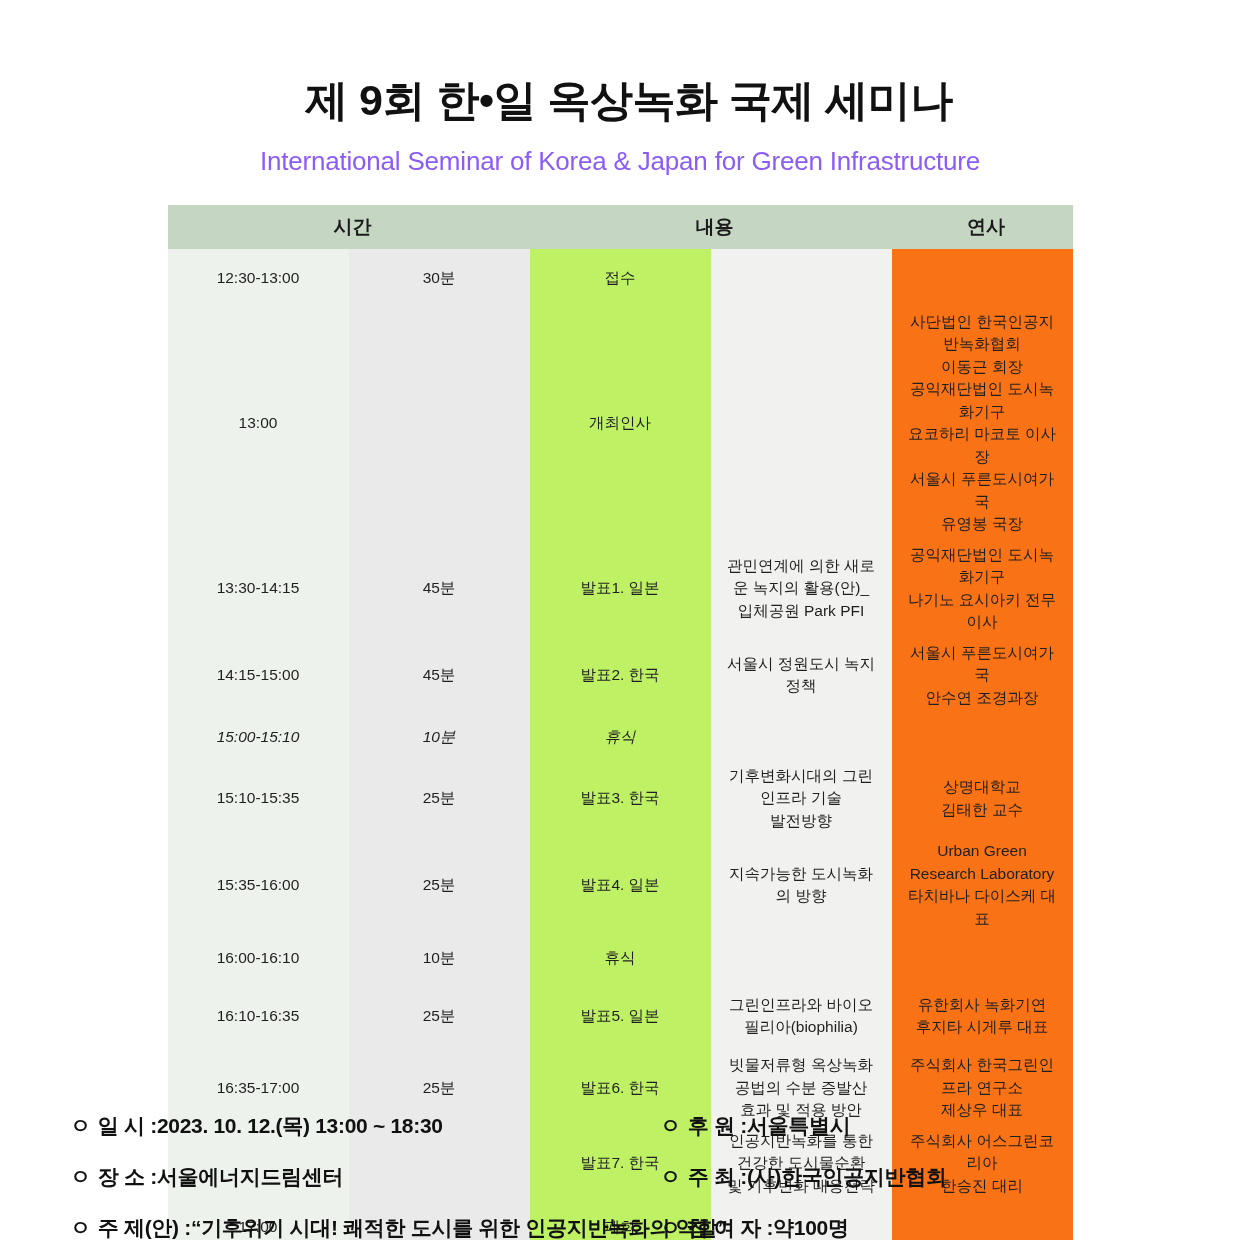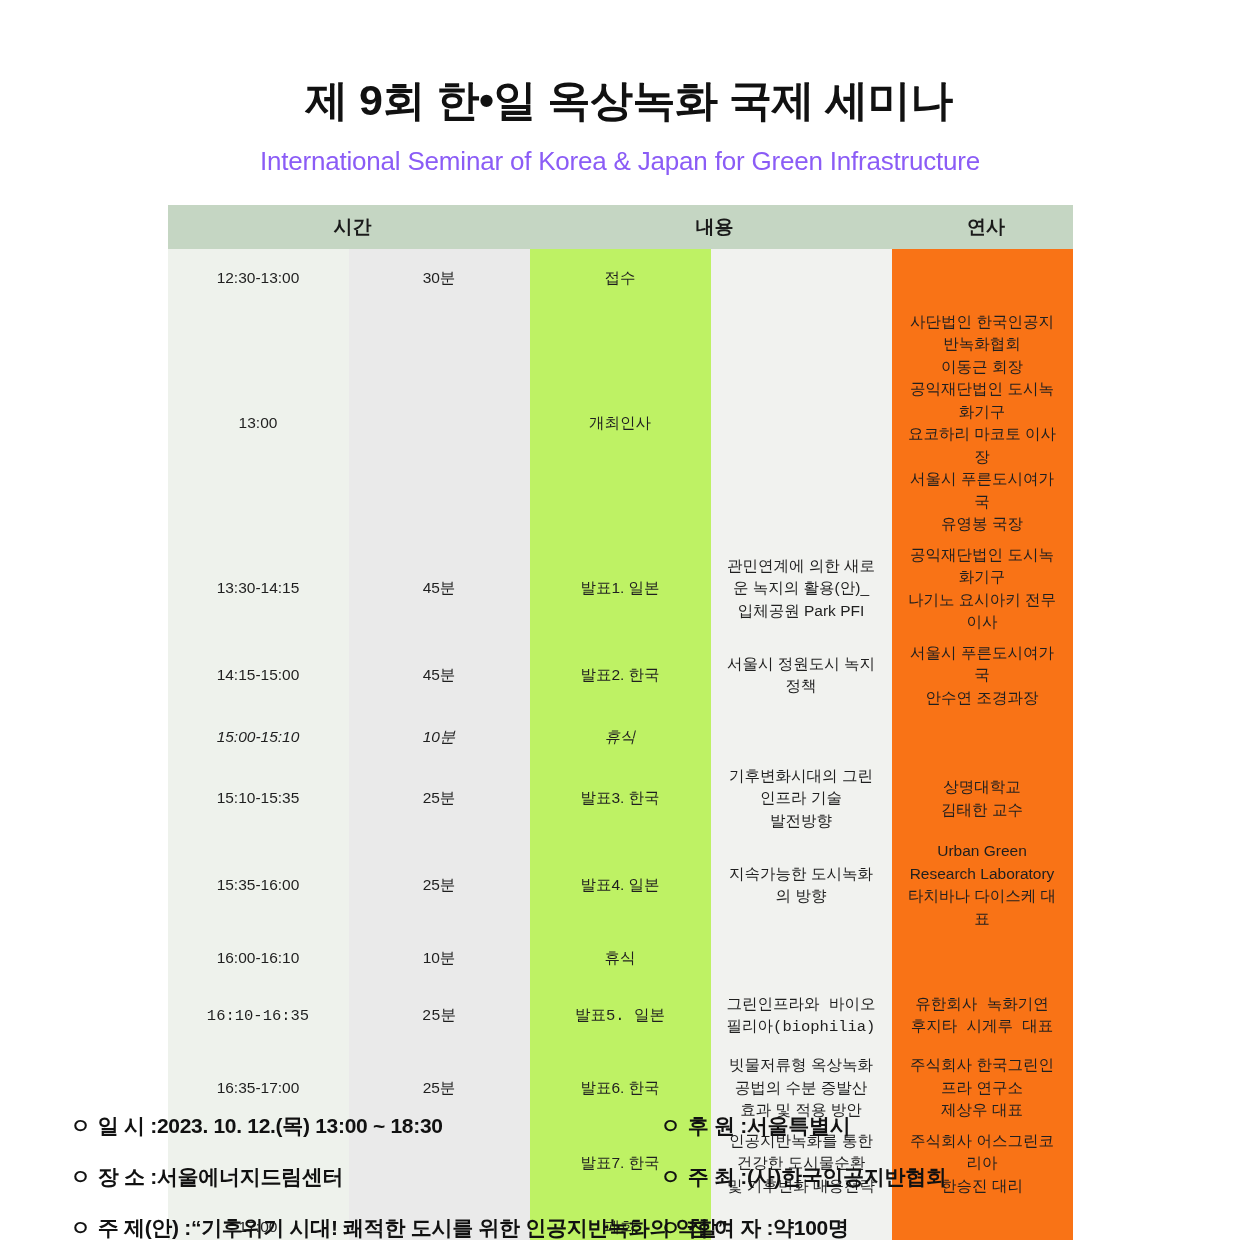--- a/index.html
+++ b/index.html
@@ -152,21 +152,21 @@
           <td class="c-topic">지속가능한 도시녹화의 방향</td>
           <td class="c-speak">Urban Green Research Laboratory<br>타치바나 다이스케 대표</td>
         </tr>
         <tr style="height: 48px;">
           <td class="c-time">16:00-16:10</td>
           <td class="c-dur">10분</td>
           <td class="c-sess">휴식</td>
           <td class="c-topic"></td>
           <td class="c-speak"></td>
         </tr>
-        <tr style="height: 68px; font-family: Liberation Mono, monospace;">
+        <tr style="height: 68px;">
           <td class="c-time">16:10-16:35</td>
           <td class="c-dur">25분</td>
           <td class="c-sess">발표5. 일본</td>
           <td class="c-topic">그린인프라와 바이오필리아(biophilia)</td>
           <td class="c-speak">유한회사 녹화기연<br>후지타 시게루 대표</td>
         </tr>
         <tr style="height: 70px;">
           <td class="c-time">16:35-17:00</td>
           <td class="c-dur">25분</td>
           <td class="c-sess">발표6. 한국</td>

